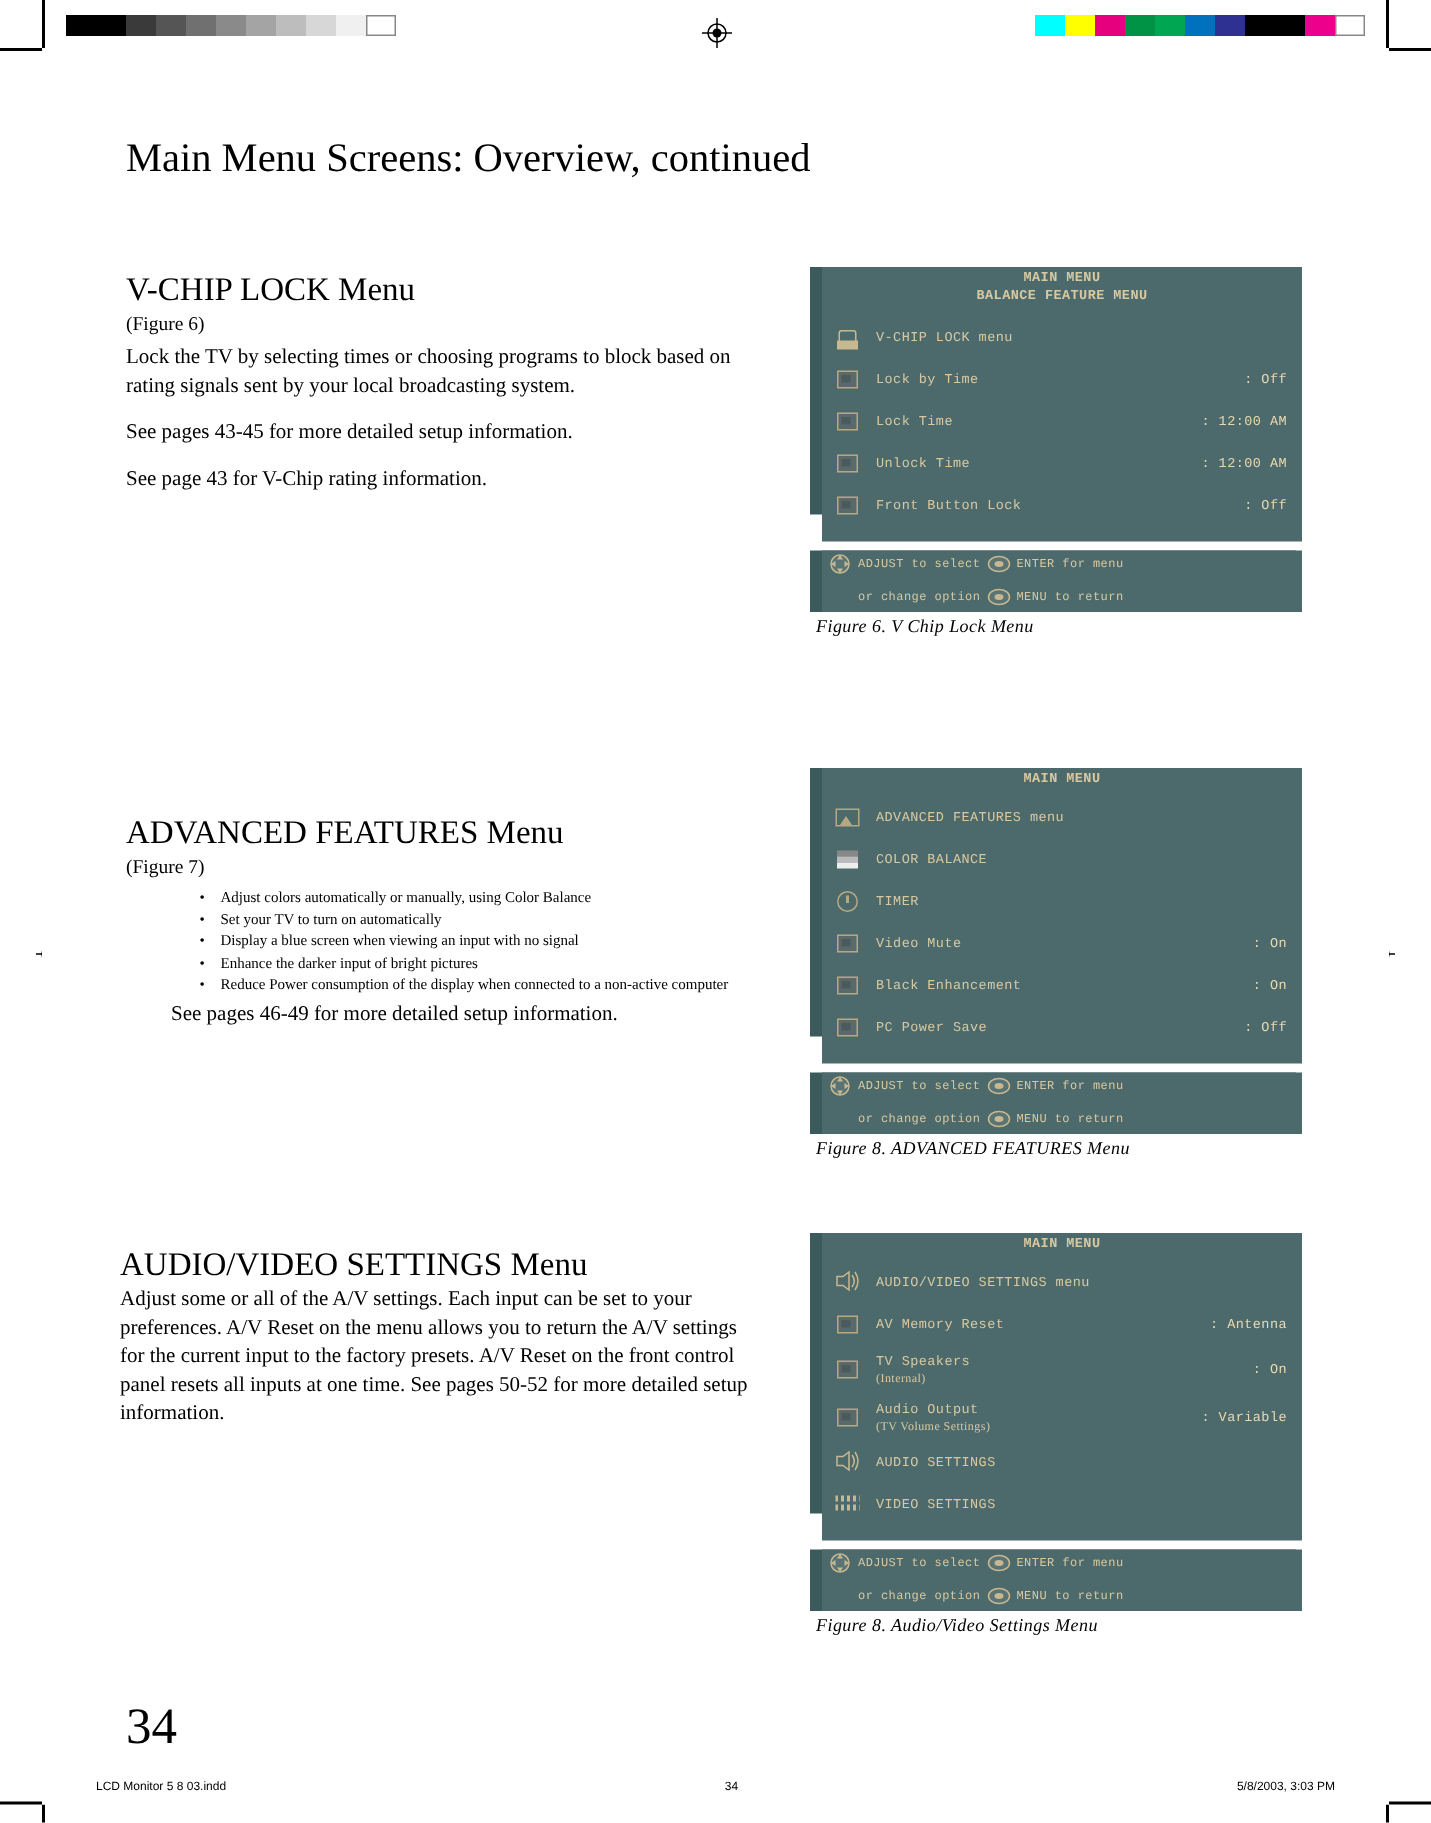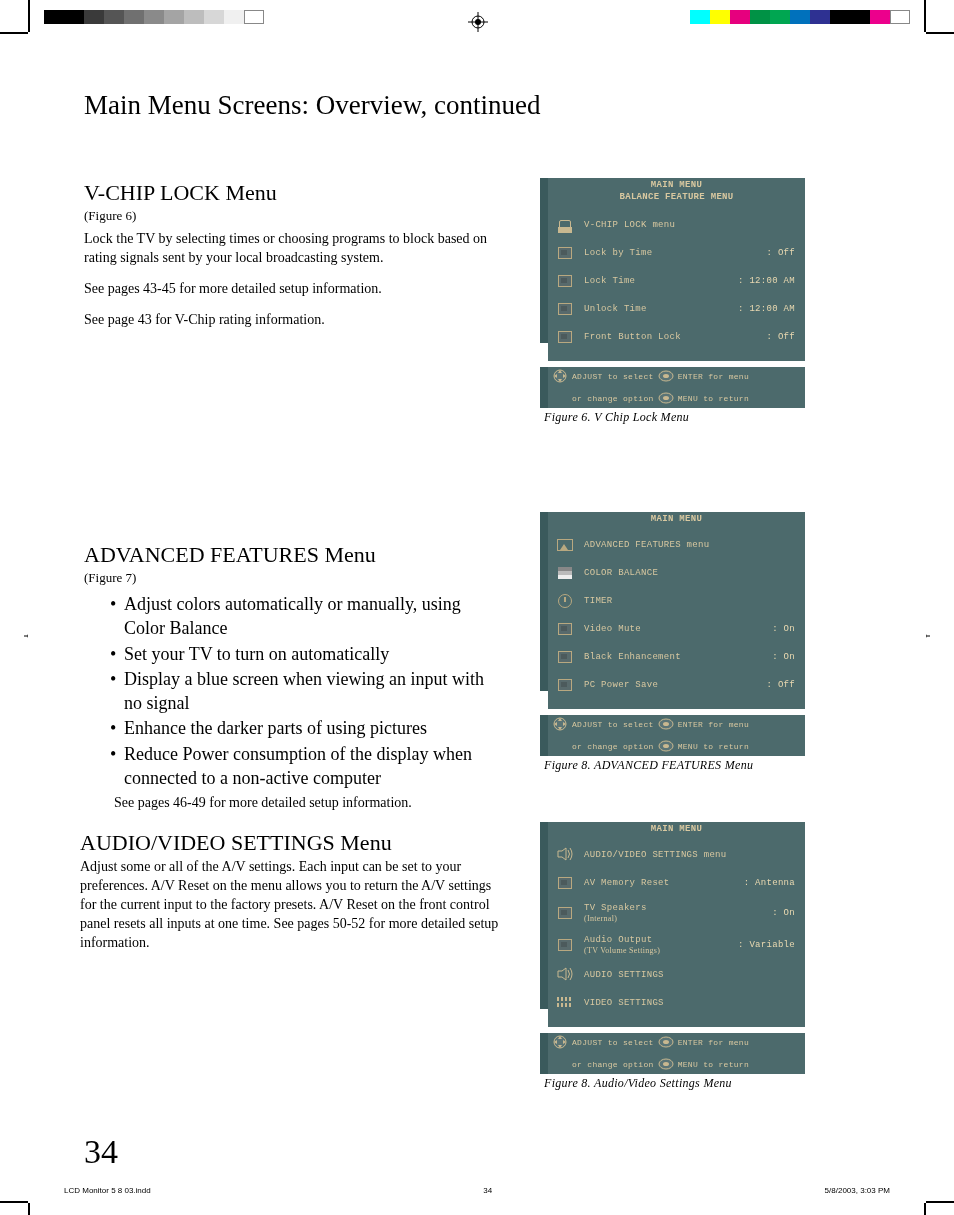--- a/index.html
+++ b/index.html
@@ -52,21 +52,21 @@
   .section { position: absolute; }
   .s1 { left: 56px; top: 148px; width: 420px; }
   .s2 { left: 56px; top: 510px; width: 420px; }
   .s3 { left: 52px; top: 798px; width: 430px; }
 
   h2.section-title { font-size: 22px; font-weight: normal; margin-bottom: 2px; }
   .fig-ref { font-size: 13px; margin-bottom: 6px; }
   p.body { font-size: 14px; line-height: 1.35; margin-bottom: 12px; }
 
   ul.bullets { list-style: none; padding-left: 40px; margin-bottom: 4px; }
-  ul.bullets li { font-size: 18px; line-height: 1.35; position: relative; margin-bottom: 1px;}
+  ul.bullets li { font-size: 10px; line-height: 1.35; position: relative; margin-bottom: 1px; margin-left: 23px;}
   ul.bullets li::before { content: "•"; position: absolute; left: -14px; }
   .indent-body { padding-left: 30px; font-size: 14px; line-height: 1.35; }
 
   .page-num {
     position: absolute;
     left: 56px; bottom: 32px;
     font-size: 34px;
     font-family: Georgia, serif;
   }
 
@@ -75,21 +75,21 @@
     bottom: 8px; left: 36px; right: 36px;
     font-size: 8px;
     font-family: Arial, sans-serif;
     display: flex;
     justify-content: space-between;
   }
 
   
   .osd {
     position: absolute;
-    width: 265px;
+    width: 328px;
     font-family: "Courier New", monospace;
     font-size: 9px;
     color: #c8b890;
     letter-spacing: 0.3px;
   }
   .osd .shadow {
     position: absolute; left: 0; top: 0; right: 4px; bottom: 18px;
     background: #3a5a5c;
   }
   .osd .shadow2 {
@@ -228,21 +228,21 @@
     <p class="body">See page 43 for V-Chip rating information.</p>
   </div>
 
   <div class="section s2">
     <h2 class="section-title">ADVANCED FEATURES Menu</h2>
     <div class="fig-ref">(Figure 7)</div>
     <ul class="bullets">
       <li>Adjust colors automatically or manually, using Color Balance</li>
       <li>Set your TV to turn on automatically</li>
       <li>Display a blue screen when viewing an input with no signal</li>
-      <li>Enhance the darker parts of using pictures</li>
+      <li>Enhance the darker input of bright pictures</li>
       <li>Reduce Power consumption of the display when connected to a non-active computer</li>
     </ul>
     <p class="indent-body">See pages 46-49 for more detailed setup information.</p>
   </div>
 
   <div class="section s3">
     <h2 class="section-title">AUDIO/VIDEO SETTINGS Menu</h2>
     <p class="body">Adjust some or all of the A/V settings.  Each input can be set to your preferences.  A/V Reset on the menu allows you to return the A/V settings for the current input to the factory presets.  A/V Reset on the front control panel resets all inputs at one time.  See pages 50-52 for more detailed setup information.</p>
   </div>
 

